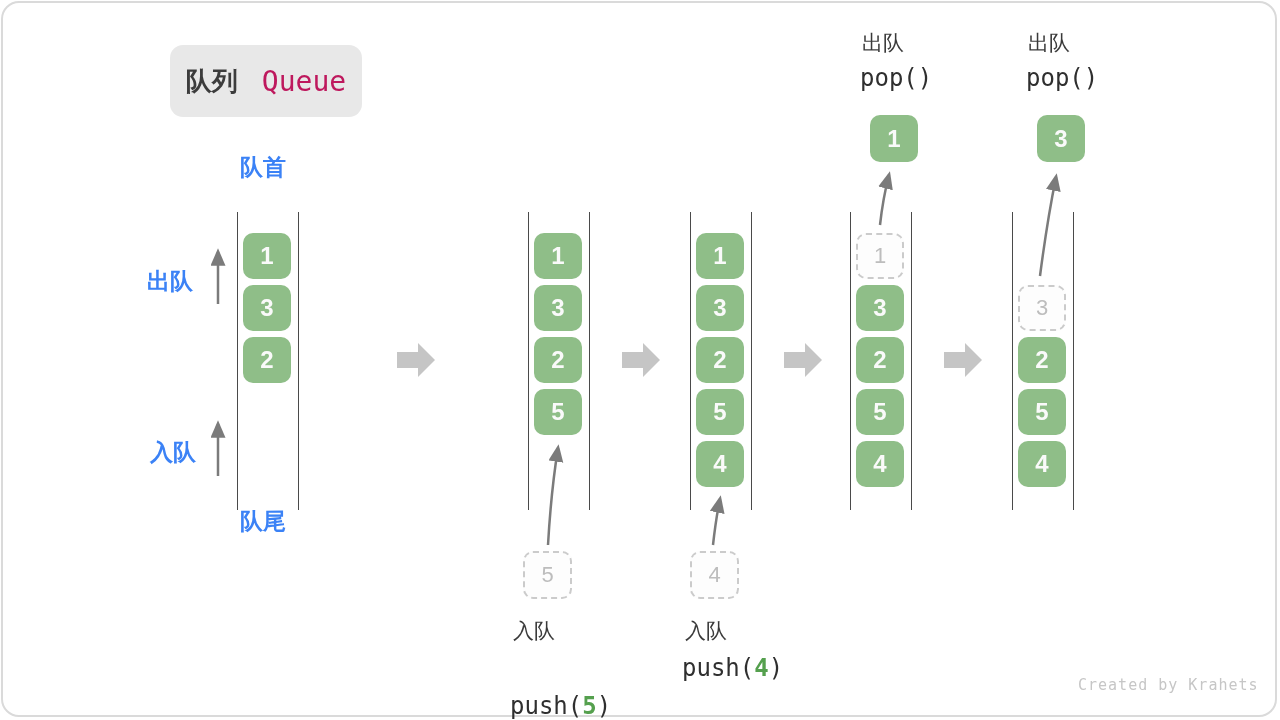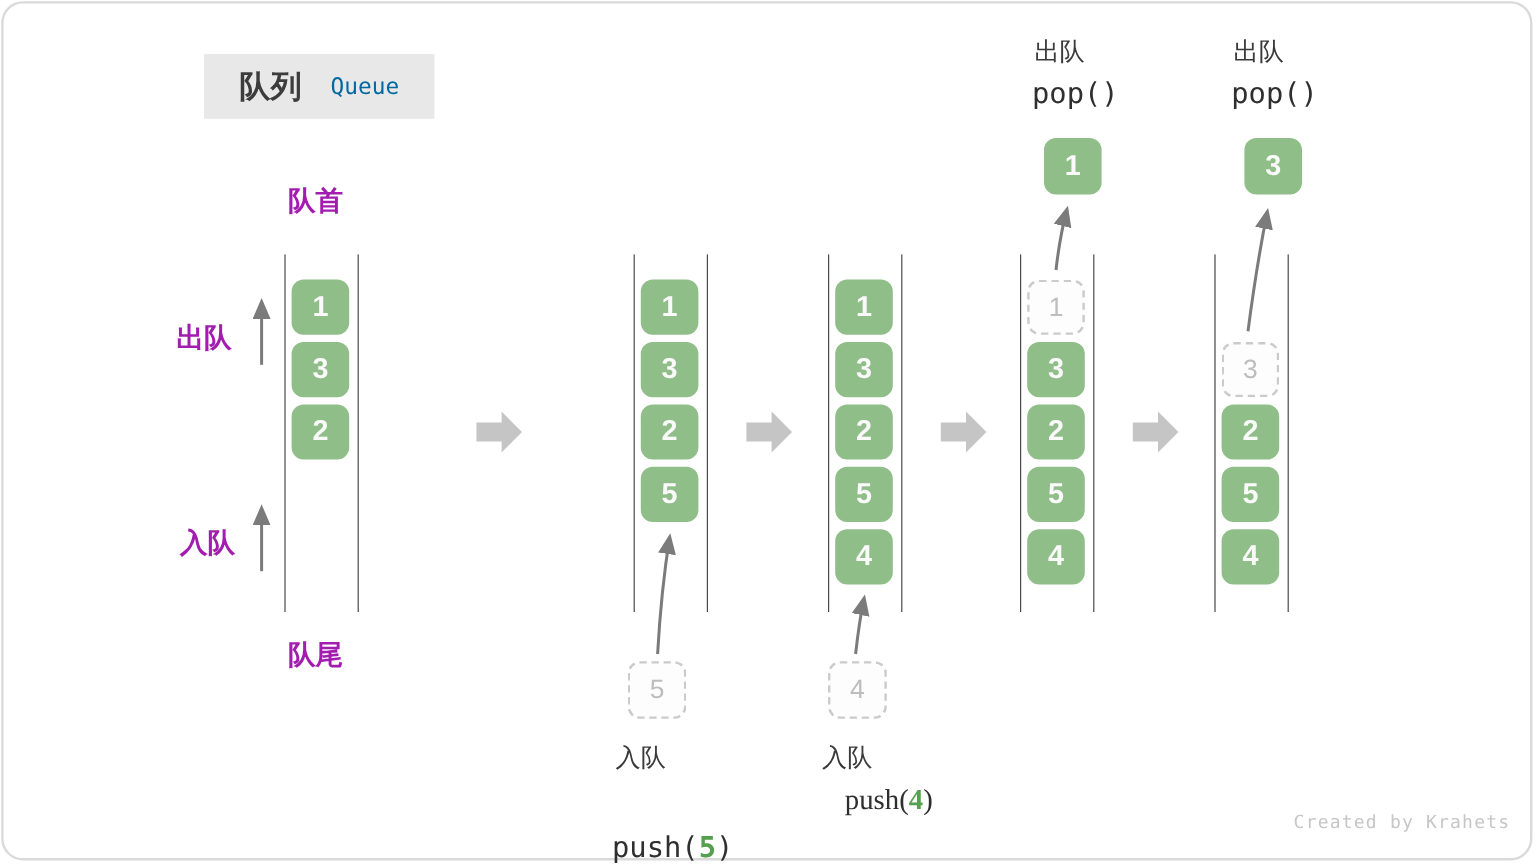--- a/index.html
+++ b/index.html
@@ -6,27 +6,27 @@
   .canvas{
     position:relative;width:1280px;height:720px;background:#ffffff;
     font-family:"Liberation Sans",sans-serif;overflow:hidden;
   }
   .frame{
     position:absolute;left:1px;top:1px;width:1276px;height:716px;
     border:2px solid #dadada;border-radius:18px;box-sizing:border-box;
     pointer-events:none;
   }
   .title-box{
-    position:absolute;left:170px;top:45px;width:192px;height:54px;
-    background:#e8e8e8;border-radius:0;display:flex;align-items:center;
+    position:absolute;left:170px;top:45px;width:192px;height:72px;
+    background:#e8e8e8;border-radius:13px;display:flex;align-items:center;
     justify-content:center;gap:24px;
   }
   .title-zh{font-weight:700;font-size:26px;color:#3c3c3c;}
-  .title-en{font-family:"DejaVu Sans Mono","Liberation Mono",monospace;font-size:19px;color:#0369a1;}
-  .cjk-bold{position:absolute;font-weight:700;font-size:23px;color:#a21caf;white-space:nowrap;}
+  .title-en{font-family:"DejaVu Sans Mono","Liberation Mono",monospace;font-size:28px;color:#be185d;}
+  .cjk-bold{position:absolute;font-weight:700;font-size:23px;color:#3b82f6;white-space:nowrap;}
   .op-zh{position:absolute;font-size:21px;color:#3a3a3a;white-space:nowrap;}
   .code{
     position:absolute;font-family:"DejaVu Sans Mono","Liberation Mono",monospace;
     font-size:24px;color:#2f2f2f;white-space:nowrap;
   }
   .code .arg{color:#55a04e;font-weight:700;}
   .col{
     position:absolute;top:212px;height:298px;width:62px;box-sizing:border-box;
     border-left:1.5px solid #4a4a4a;border-right:1.5px solid #4a4a4a;
   }
@@ -61,21 +61,21 @@
 
 <div class="canvas">
   <div class="frame"></div>
 
   <div class="title-box">
     <span class="title-zh">队列</span>
     <span class="title-en">Queue</span>
   </div>
 
   <div class="cjk-bold" style="left:240px;top:152px;">队首</div>
-  <div class="cjk-bold" style="left:240px;top:530px;">队尾</div>
+  <div class="cjk-bold" style="left:240px;top:506px;">队尾</div>
   <div class="cjk-bold" style="left:147px;top:266px;">出队</div>
   <div class="cjk-bold" style="left:150px;top:437px;">入队</div>
 
   <div class="col" style="left:237px;">
     <div class="slot" style="top:21px;">1</div>
     <div class="slot" style="top:73px;">3</div>
     <div class="slot" style="top:125px;">2</div>
   </div>
 
   <div class="col" style="left:528px;">
@@ -90,21 +90,21 @@
 
   <div class="col" style="left:690px;">
     <div class="slot" style="top:21px;">1</div>
     <div class="slot" style="top:73px;">3</div>
     <div class="slot" style="top:125px;">2</div>
     <div class="slot" style="top:177px;">5</div>
     <div class="slot" style="top:229px;">4</div>
   </div>
   <div class="pending" style="left:690px;top:551px;">4</div>
   <div class="op-zh" style="left:685px;top:617px;">入队</div>
-  <div class="code" style="left:704px;top:654px;font-family:Liberation Serif, serif;"><span>push(</span><span class="arg">4</span><span>)</span></div>
+  <div class="code" style="left:682px;top:654px;"><span>push(</span><span class="arg">4</span><span>)</span></div>
 
   <div class="col" style="left:850px;">
     <div class="slot ghost" style="top:21px;">1</div>
     <div class="slot" style="top:73px;">3</div>
     <div class="slot" style="top:125px;">2</div>
     <div class="slot" style="top:177px;">5</div>
     <div class="slot" style="top:229px;">4</div>
   </div>
   <div class="op-zh" style="left:862px;top:29px;">出队</div>
   <div class="code" style="left:860px;top:64px;">pop()</div>

